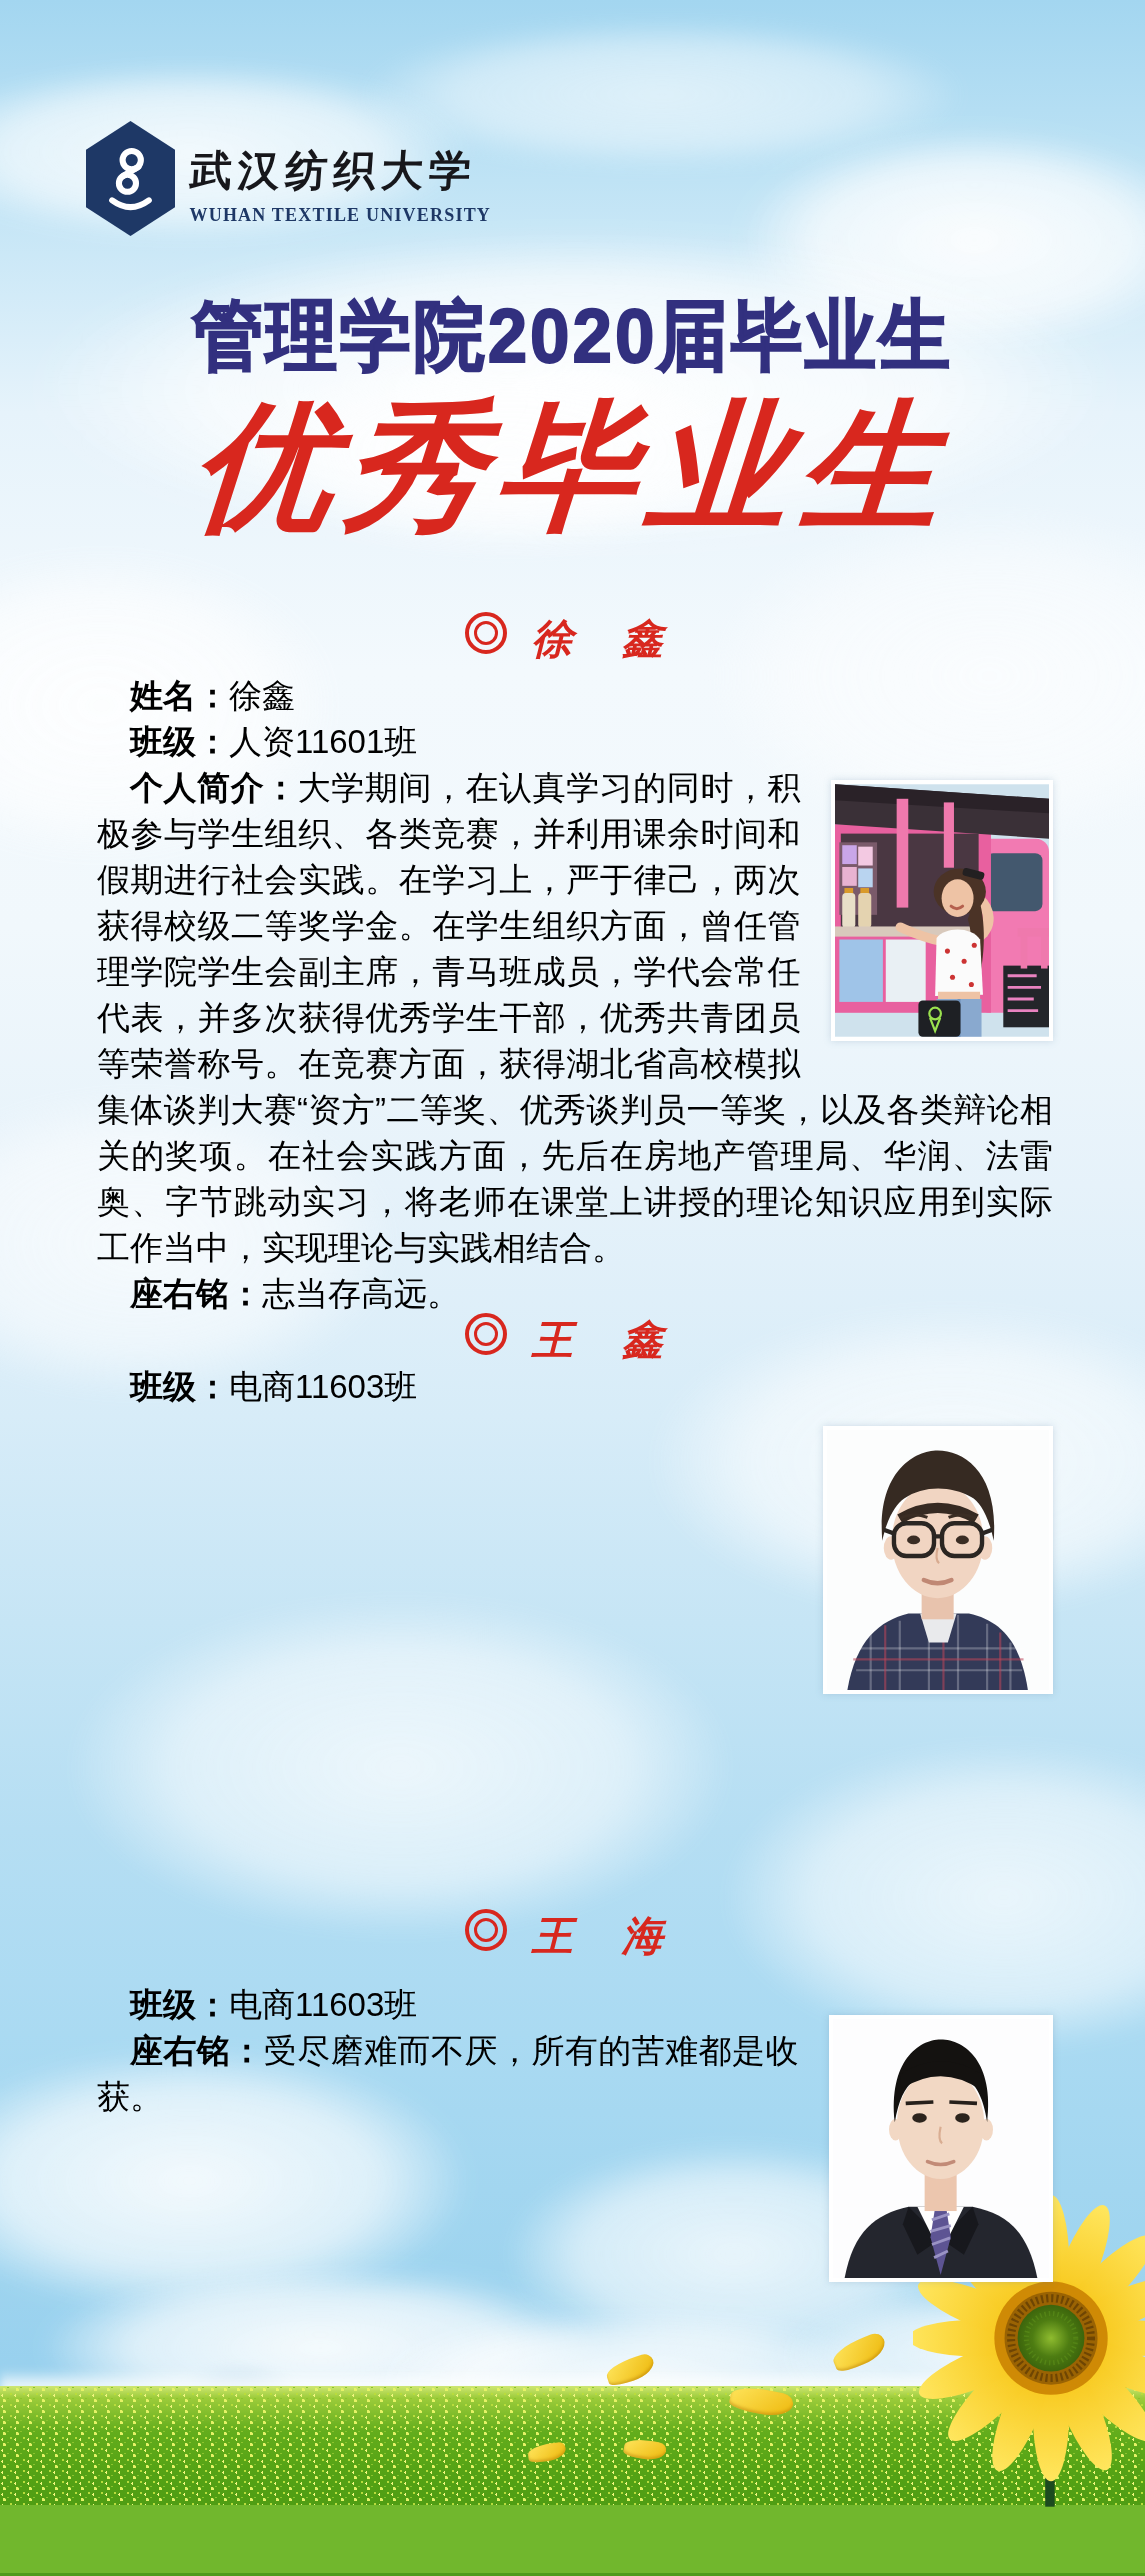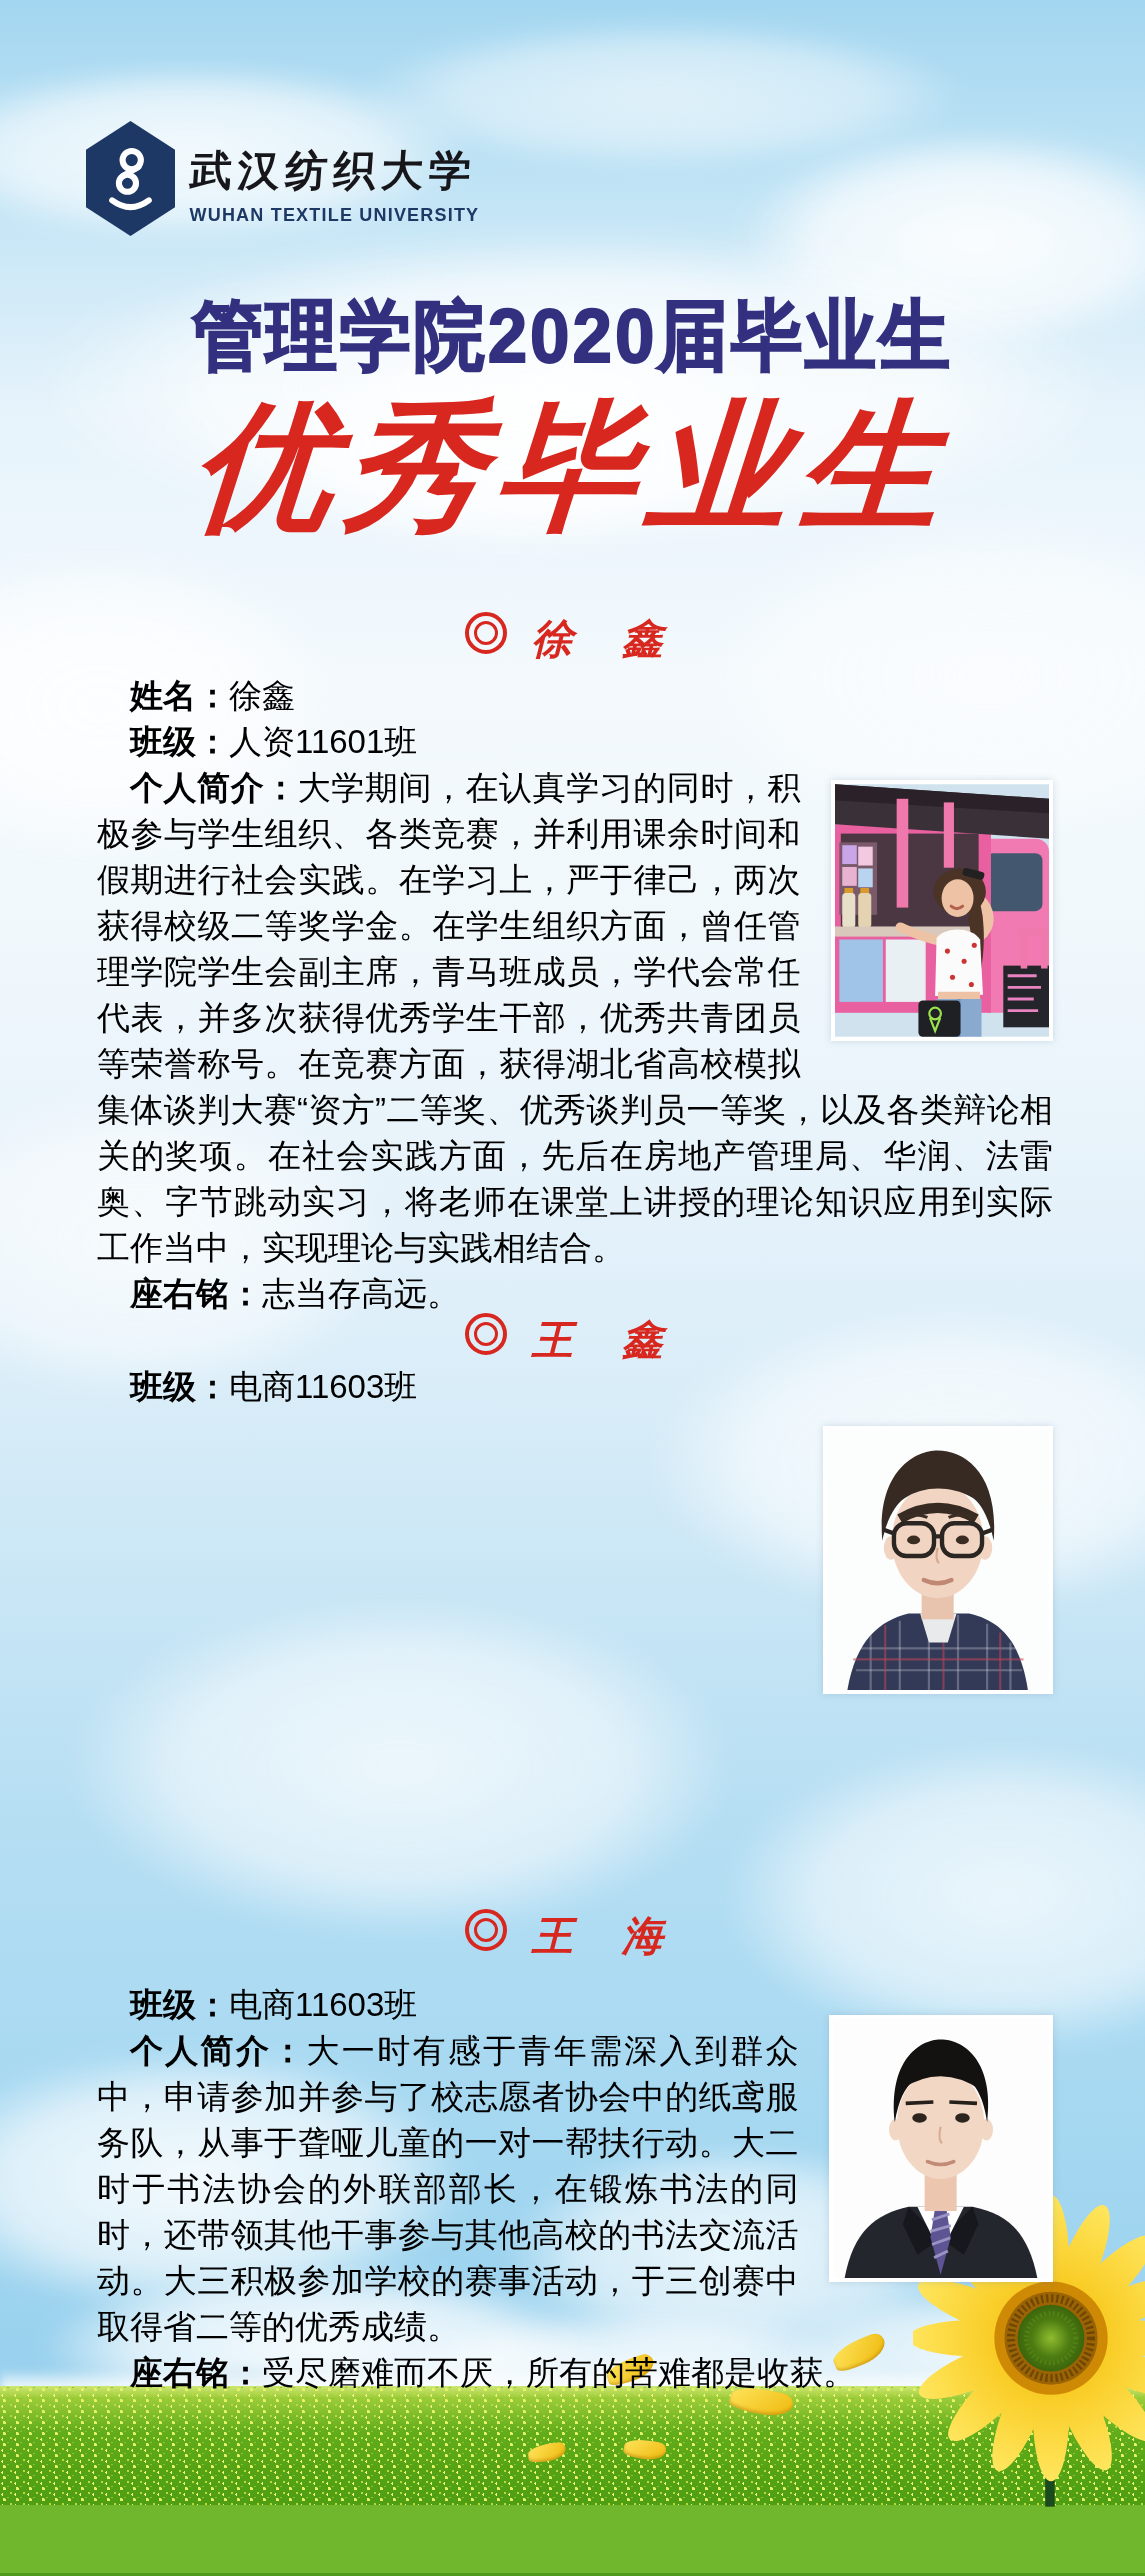--- a/index.html
+++ b/index.html
@@ -13,21 +13,21 @@
   }
   .cloud{position:absolute;border-radius:50%;filter:blur(10.2px);
     background:radial-gradient(ellipse at center, rgba(255,255,255,.97) 0%, rgba(255,255,255,.7) 48%, rgba(255,255,255,0) 72%);}
   
   .logo{position:absolute;left:86px;top:121px;display:flex;gap:14.5px;align-items:flex-start;}
   .logo-hex{width:89px;height:115px;background:#1e3866;flex:none;
     clip-path:polygon(50% 0,100% 25%,100% 75%,50% 100%,0 75%,0 25%);
     display:flex;align-items:center;justify-content:center;}
   .logo-cn{font-family:"DejaVu Serif","Liberation Serif",serif;font-weight:700;
     font-size:42px;color:#17171b;letter-spacing:5.8px;transform:skewX(-4deg);white-space:nowrap;}
-  .logo-en{font-family:Liberation Sans, sans-serif;font-weight:700;
+  .logo-en{font-family:Liberation Serif, serif;font-weight:700;
     font-size:18px;color:#1e3866;letter-spacing:1.2px;margin-top:5.8px;white-space:nowrap;}
   .logo-text{padding-top:22px;}
   
   .title1{position:absolute;left:0;right:0;top:289px;text-align:center;
     font-size:71px;font-weight:700;color:#32307f;letter-spacing:2.9px;
     -webkit-text-stroke:1.8px #32307f;transform:scaleY(1.08);white-space:nowrap;}
   .title2{position:absolute;left:0;right:0;top:388px;text-align:center;
     font-family:"DejaVu Serif","Liberation Serif",serif;font-style:italic;font-weight:700;
     font-size:140px;line-height:1.12;color:#d8271e;letter-spacing:11.6px;transform:skewX(-4deg);white-space:nowrap;}
   
@@ -283,18 +283,17 @@
         <path d="M94 96 Q 150 60 204 98 L 204 76 Q 150 40 92 76 Z" fill="#141210"></path>
         <path d="M100 116 L 138 114" stroke="#26201b" stroke-width="5"></path>
         <path d="M160 114 L 198 116" stroke="#26201b" stroke-width="5"></path>
         <ellipse cx="119" cy="136" rx="10" ry="6.5" fill="#2c241d"></ellipse>
         <ellipse cx="178" cy="136" rx="10" ry="6.5" fill="#2c241d"></ellipse>
         <path d="M148 148 q -4 18 2 23" stroke="#d9ad92" stroke-width="3" fill="none"></path>
         <path d="M130 196 Q 148 204 166 196" stroke="#c28b77" stroke-width="5" fill="none" stroke-linecap="round"></path>
       </svg>
     </div>
     <p><span class="lbl">班级：</span><span>电商11603班</span></p>
-    <p><span class="lbl">个人简介：</span><span>大一时有感于青年需深入到群众中，申请参加并参与了校志愿者协会中的纸鸢服务队，从事于聋哑儿童的一对一帮扶行动。大二时于书法协会的外联部部长，在锻炼书法的同时，还带领其他干事参与其他高校的书法交流活动。大三积极参加学校的赛事活动，于三创赛中取得省二等的优秀成绩。</span></p>
     <p><span class="lbl">座右铭：</span><span>受尽磨难而不厌，所有的苦难都是收获。</span></p>
   </div>
 
 </div>
 
 
 </body></html>

